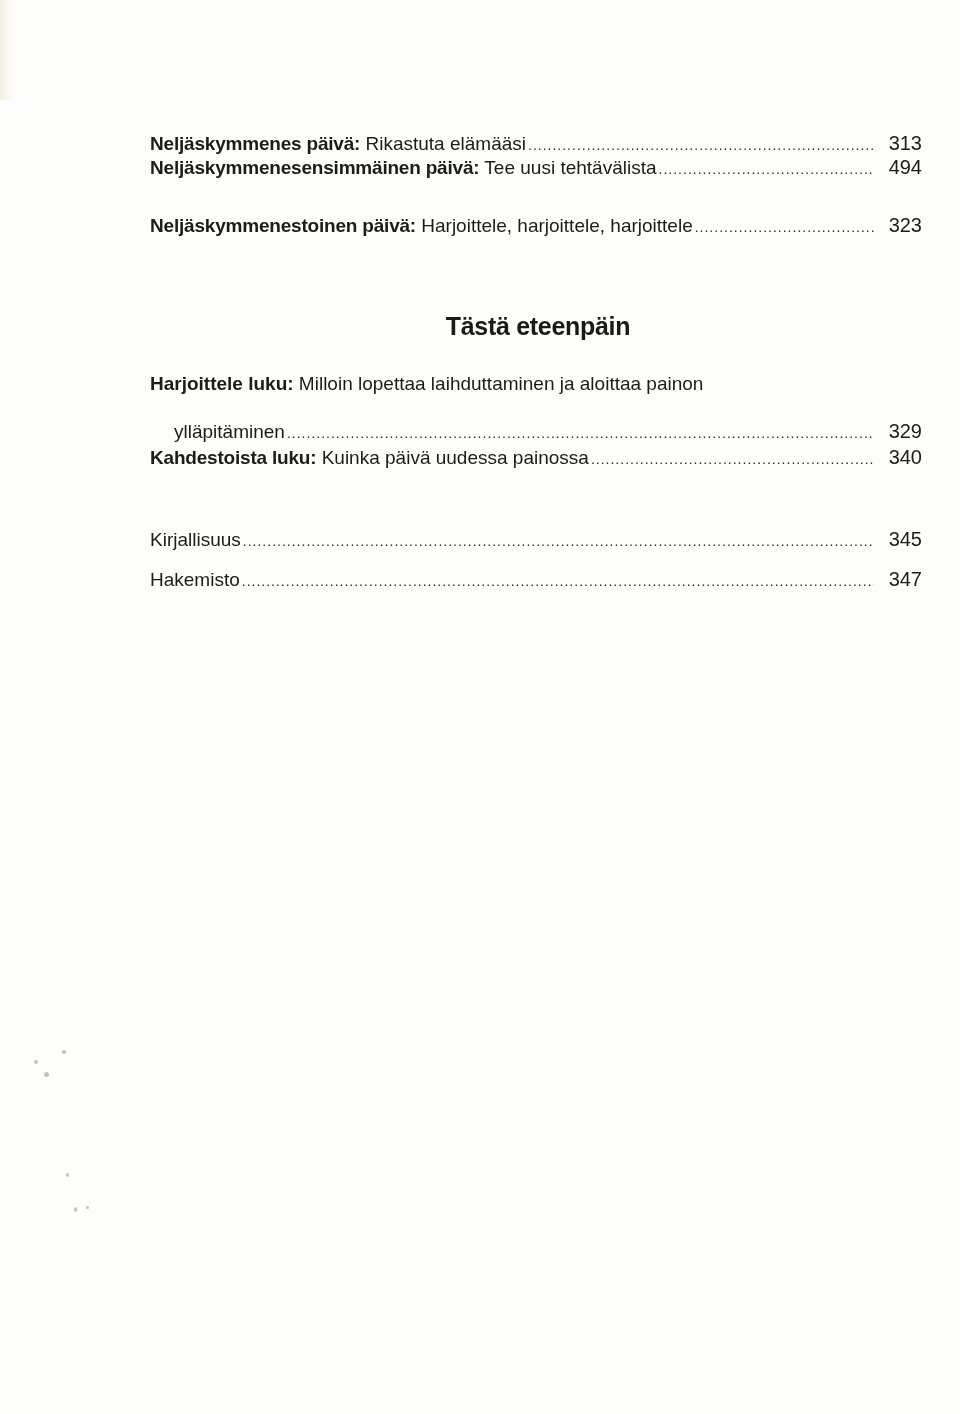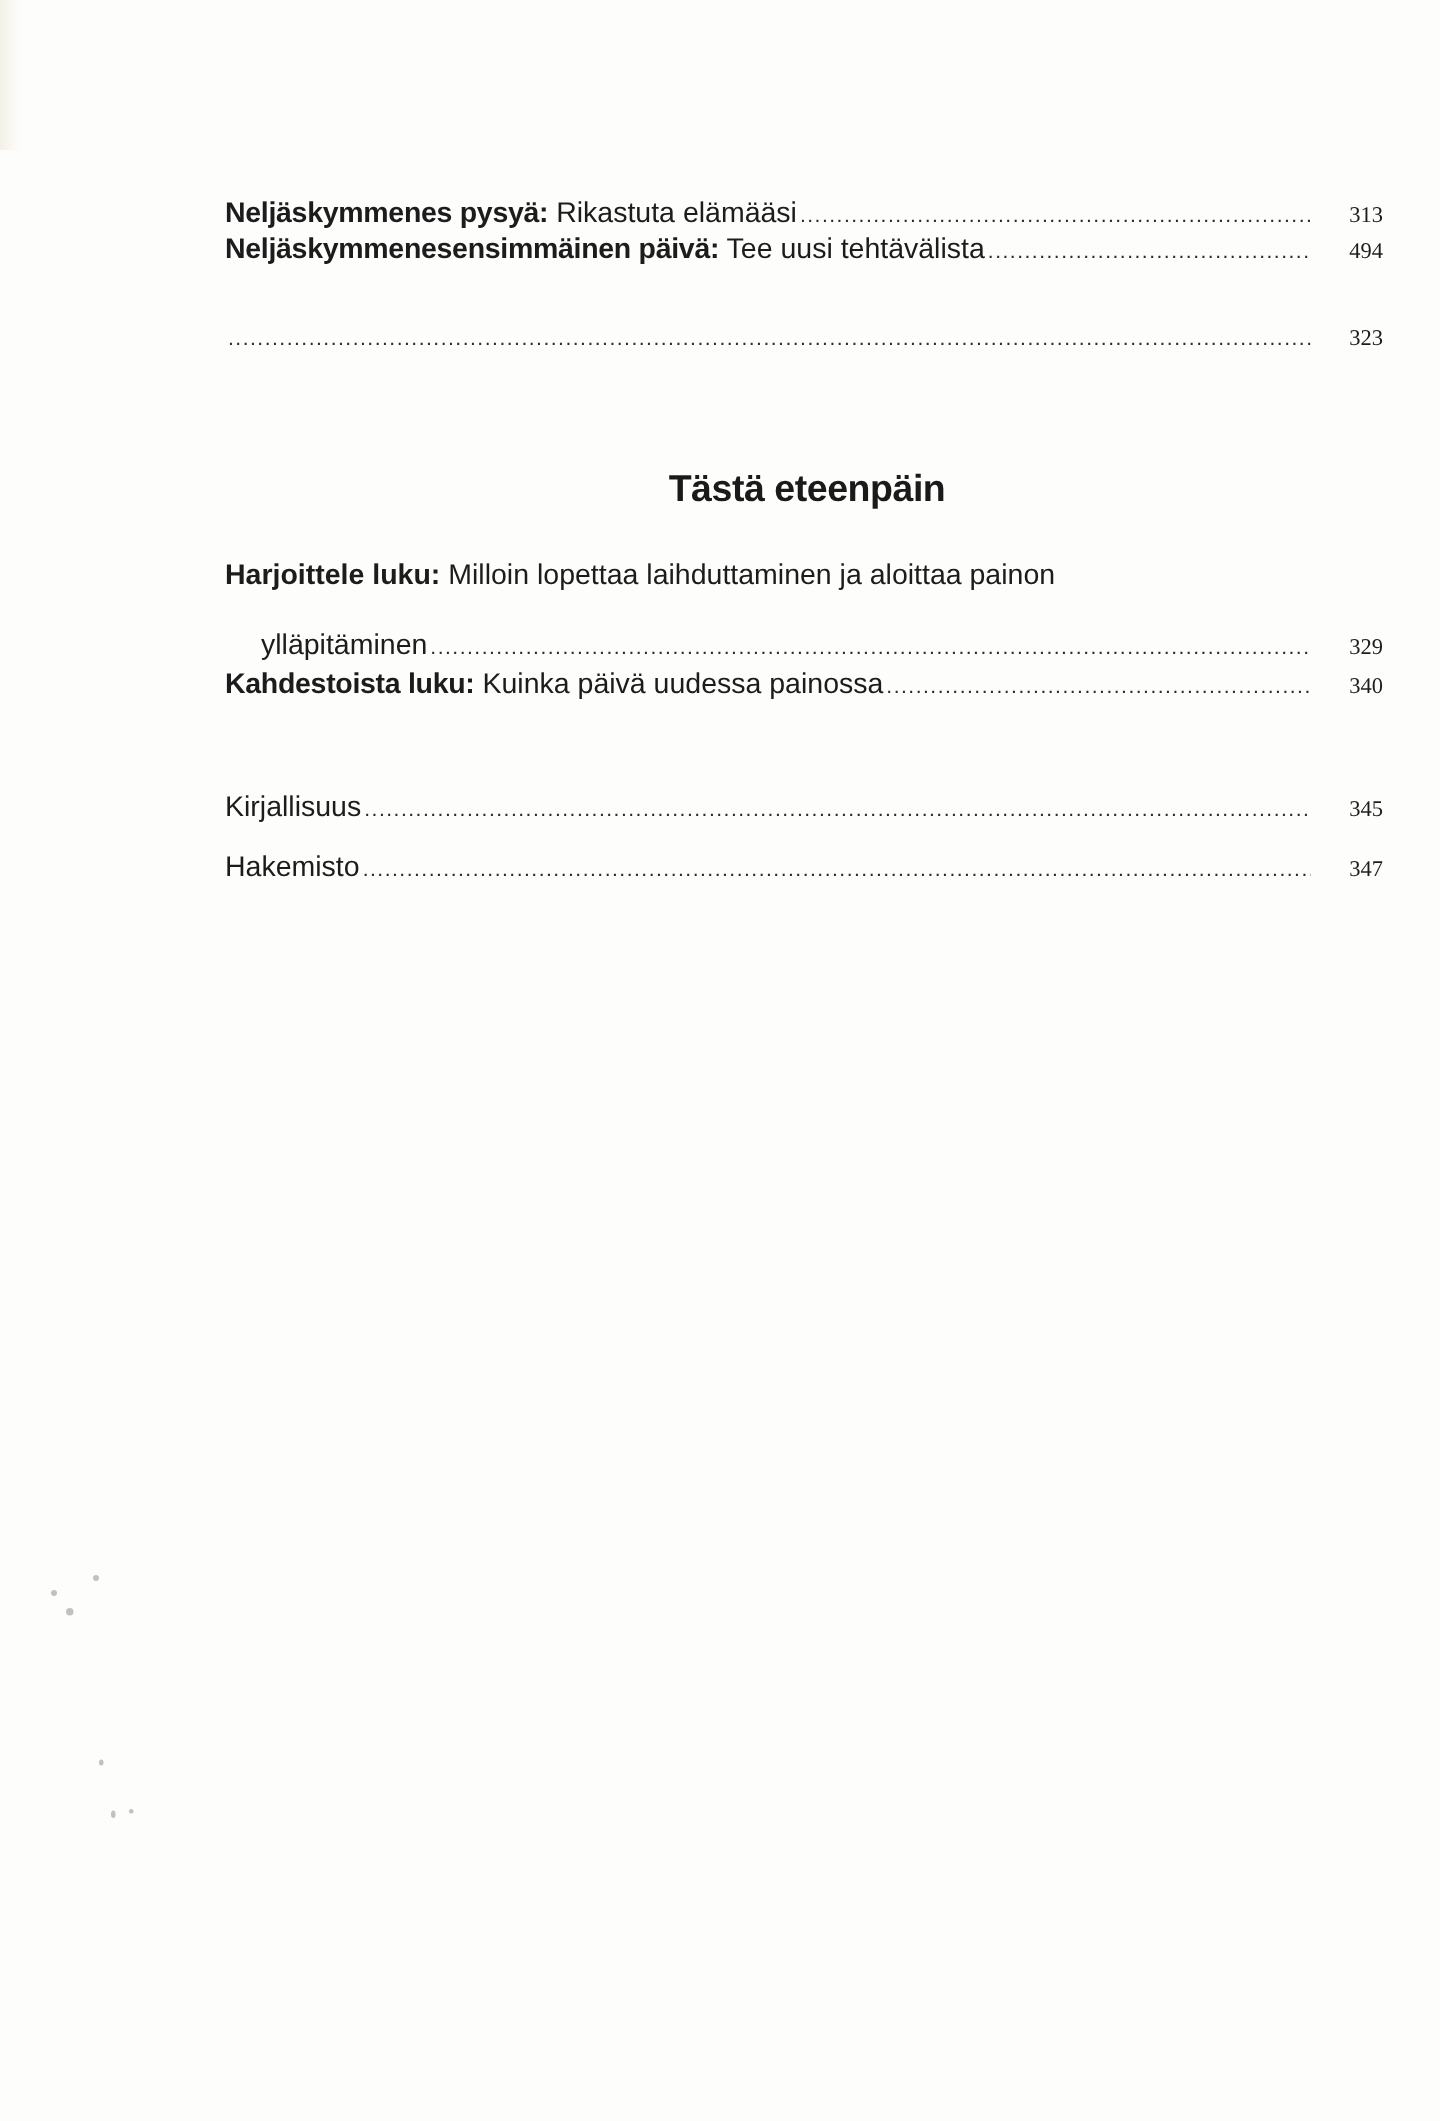--- a/index.html
+++ b/index.html
@@ -45,22 +45,21 @@
       letter-spacing: 1px;
       font-size: 14px;
     }
     .toc-entry .leader::before {
       content: "..........................................................................................................................................................................................................................................................................";
     }
     .toc-entry .page-num {
       flex: 0 0 auto;
       width: 44px;
       text-align: right;
-      font-size: 15px;
-      font-family: Liberation Serif, serif;
+      font-size: 20px;
     }
     .section-heading {
       position: absolute;
       top: 312px;
       left: 0;
       width: 1076px;
       text-align: center;
       font-size: 25px;
       font-weight: bold;
       letter-spacing: -0.3px;
@@ -90,35 +89,38 @@
     }
   </style>
 </head>
 <body>
 
 <div class="page">
   <div class="scan-edge"></div>
 
   <div class="toc-entry" style="top:131px;">
     <span class="label">
-      <span class="bold">Neljäskymmenes pysyä:</span><span> Rikastuta elämääsi</span>
+      <span class="bold">Neljäskymmenes päivä:</span><span> Rikastuta elämääsi</span>
     </span>
     <span class="leader"></span>
     <span class="page-num">313</span>
   </div>
 
   <div class="toc-entry" style="top:155px;">
     <span class="label">
       <span class="bold">Neljäskymmenesensimmäinen päivä:</span><span> Tee uusi tehtävälista</span>
     </span>
     <span class="leader"></span>
     <span class="page-num">494</span>
   </div>
 
   <div class="toc-entry" style="top:213px;">
+    <span class="label">
+      <span class="bold">Neljäskymmenestoinen päivä:</span><span> Harjoittele, harjoittele, harjoittele</span>
+    </span>
     <span class="leader"></span>
     <span class="page-num">323</span>
   </div>
 
   <div class="section-heading">Tästä eteenpäin</div>
 
   <div class="wrap-first">
     <span class="bold">Harjoittele luku:</span><span> Milloin lopettaa laihduttaminen ja aloittaa painon</span>
   </div>
   <div class="toc-entry indent" style="top:419px;">

